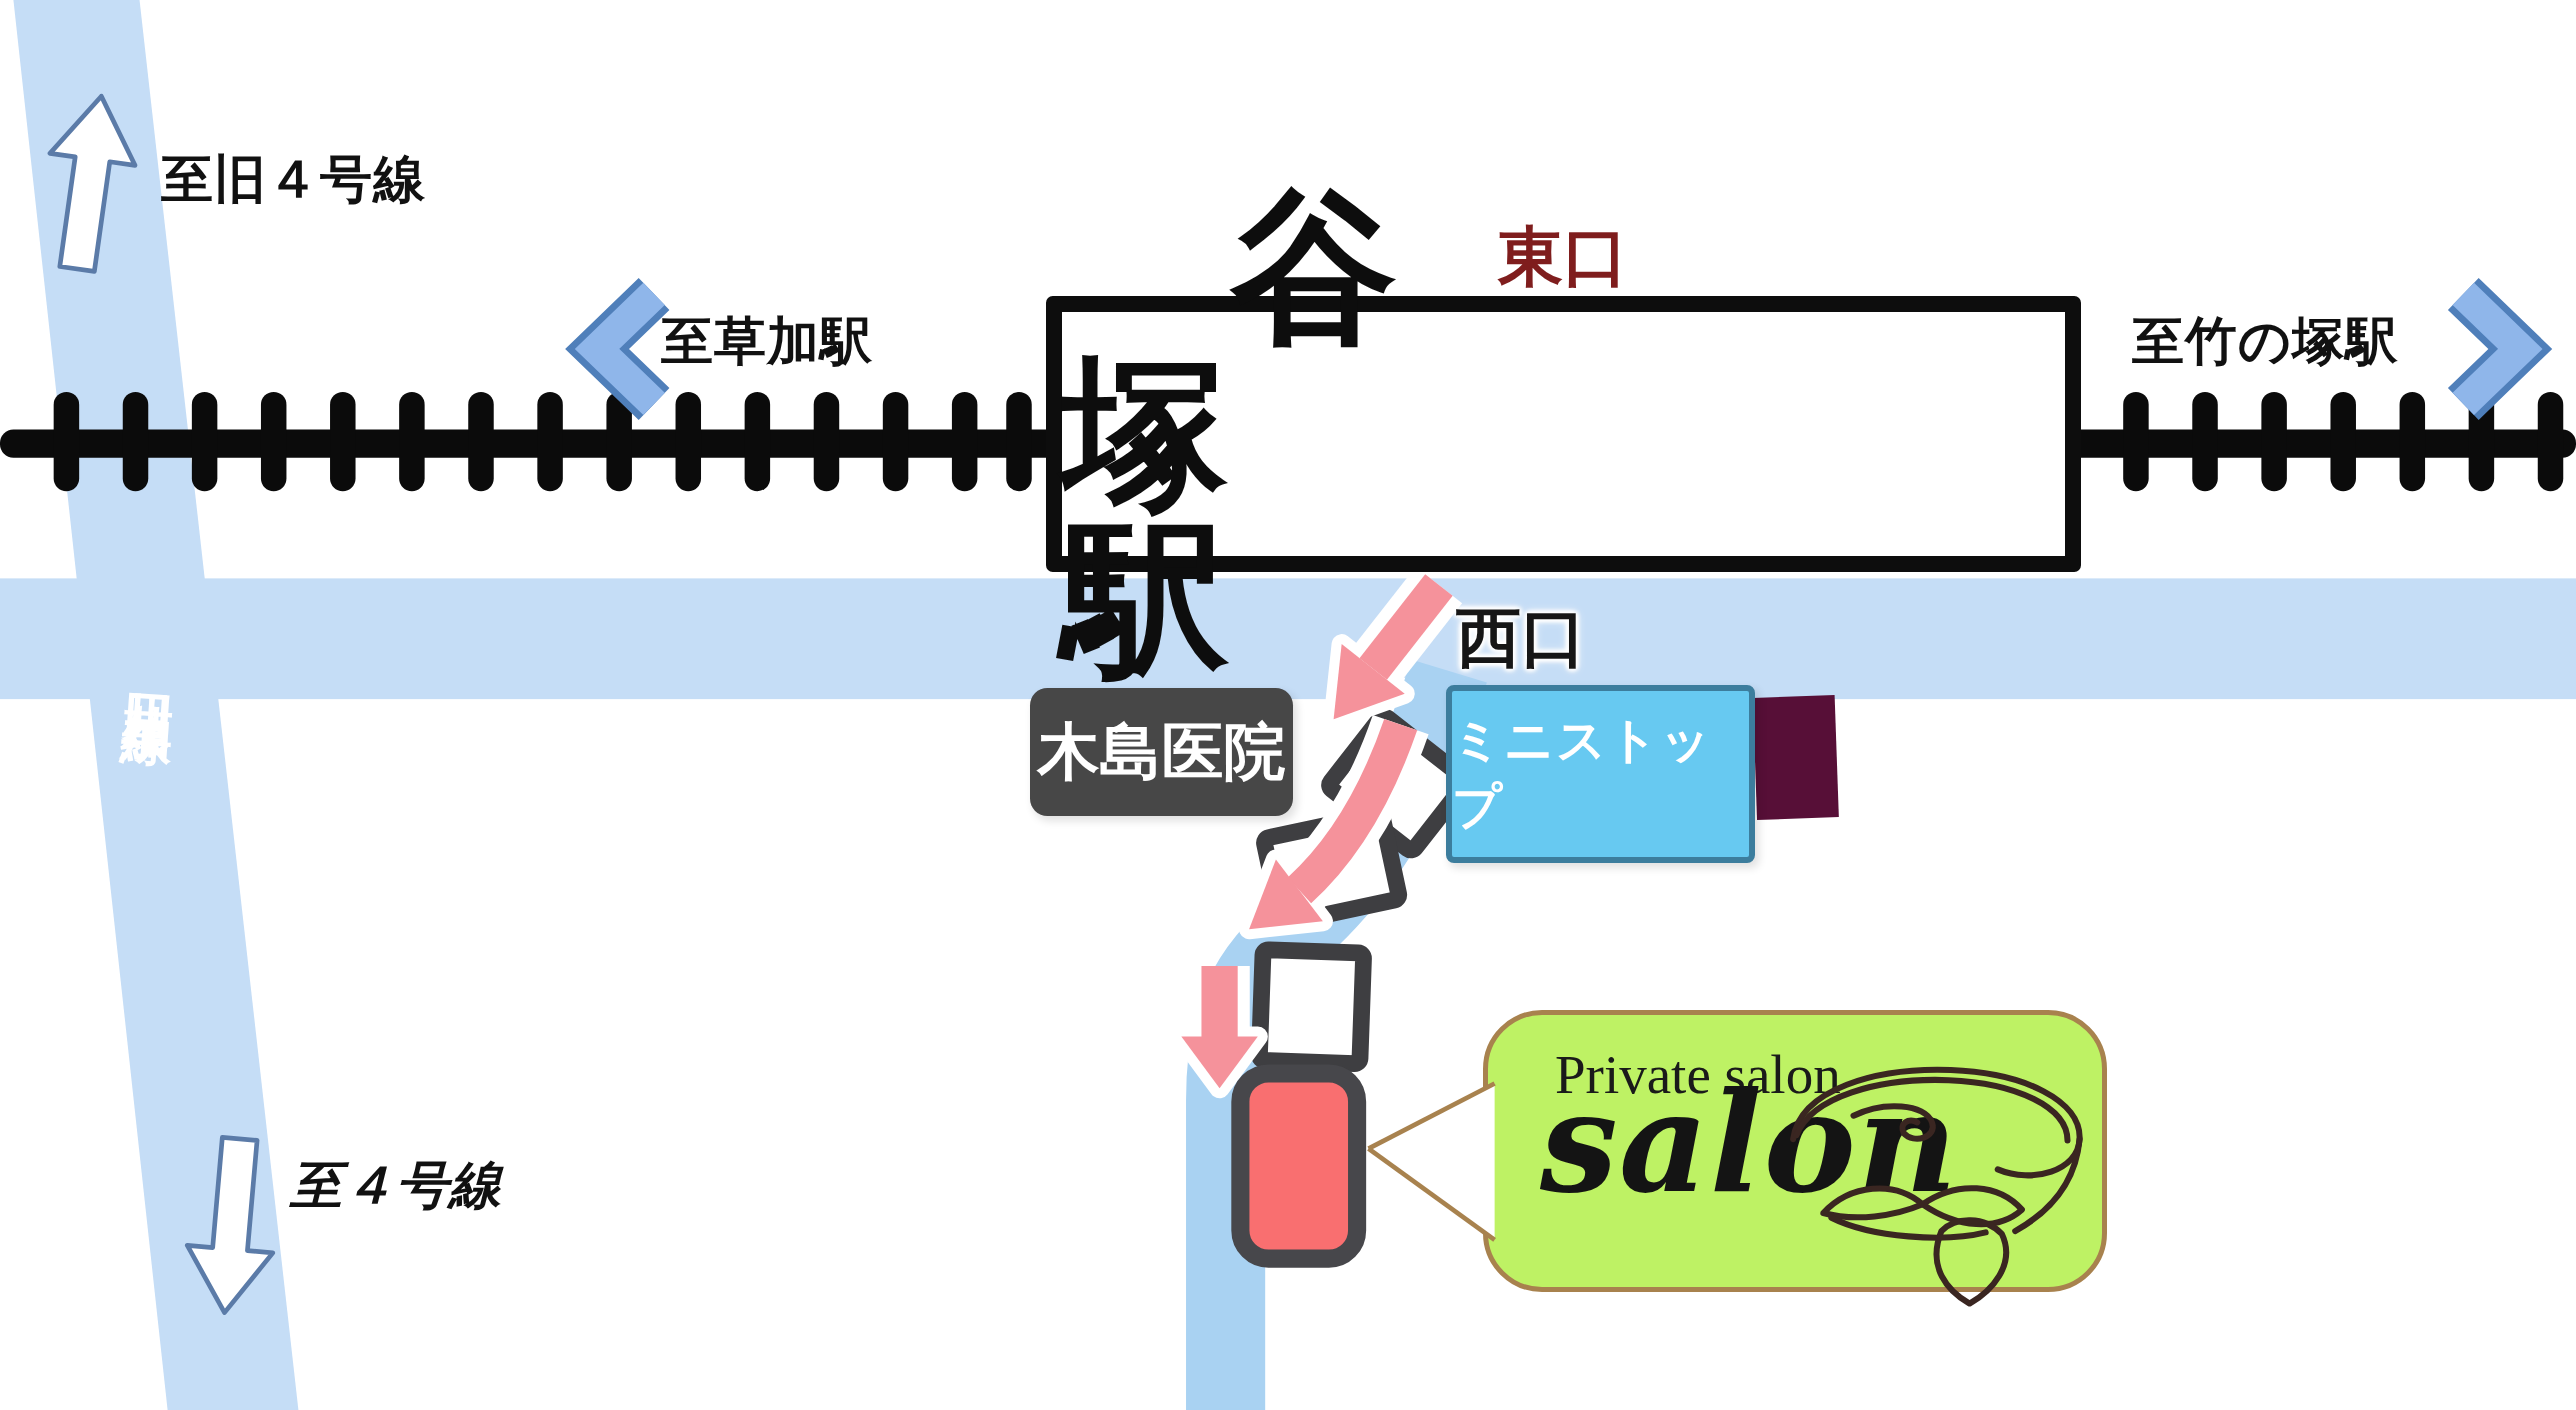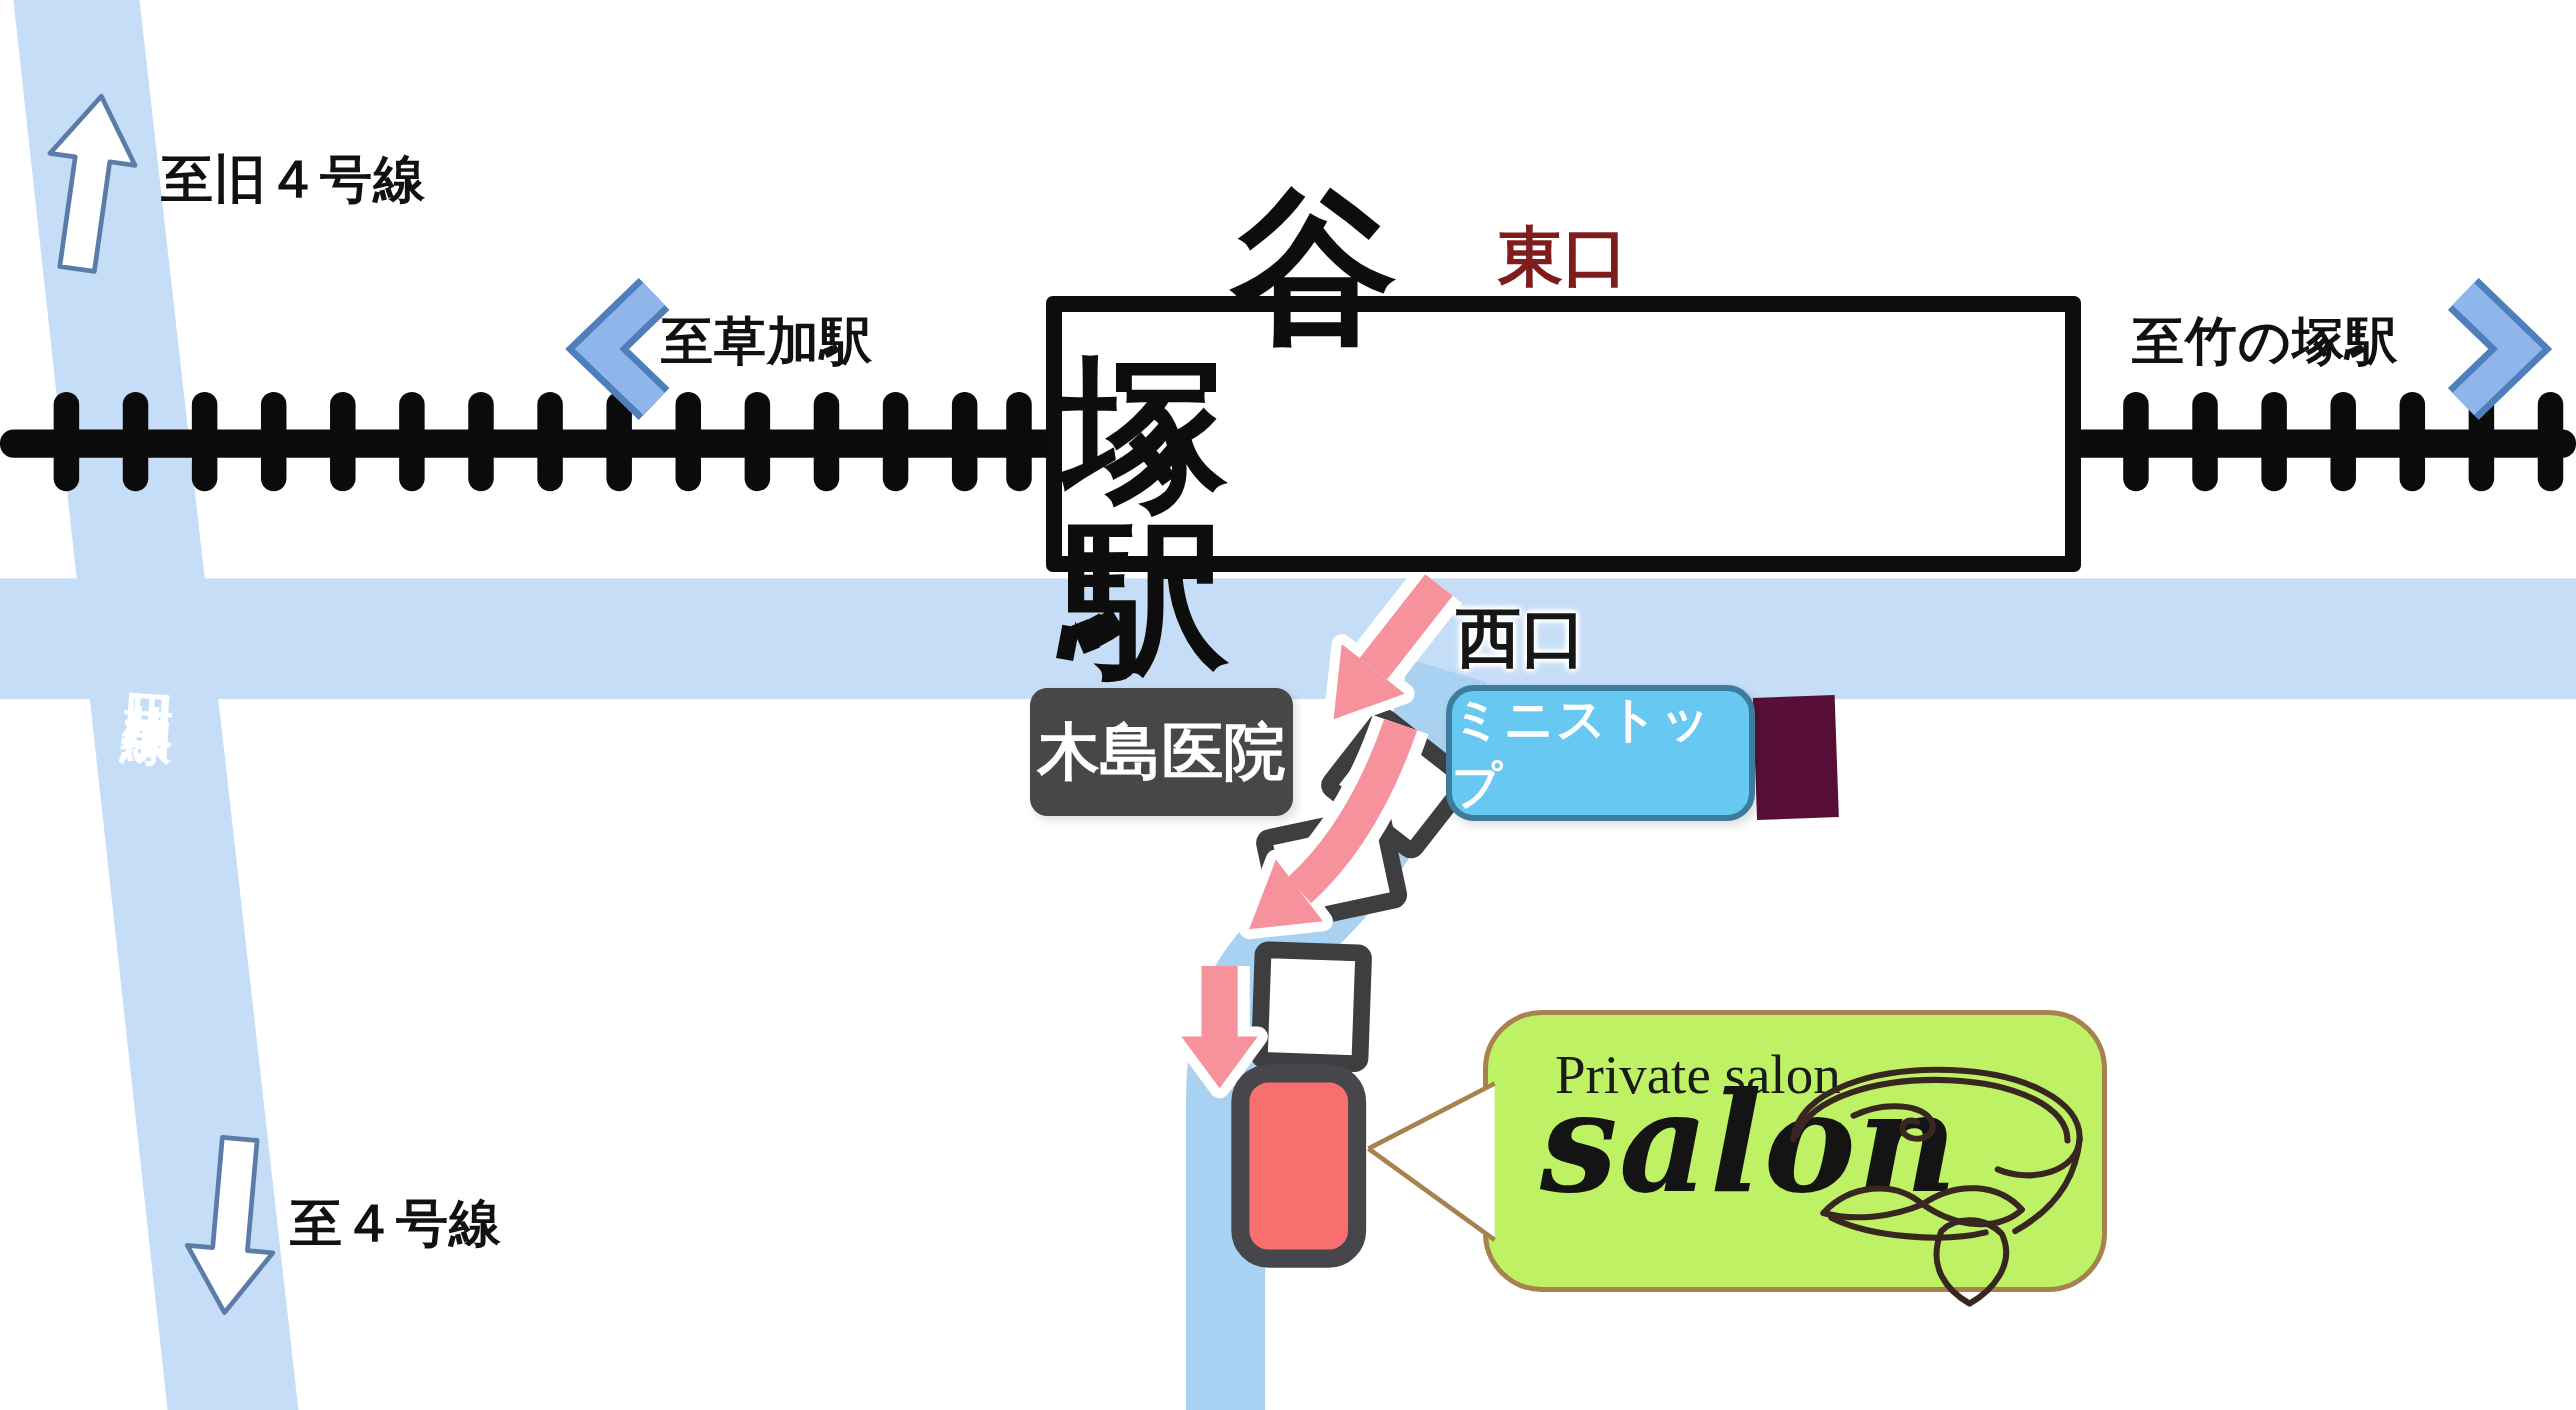--- a/index.html
+++ b/index.html
@@ -11,21 +11,21 @@
   .lbl{position:absolute;font-weight:bold;color:#111;white-space:nowrap;}
   .lbl-dir{font-size:52px;letter-spacing:0.02em;}
   .east-exit{left:1449px;top:213px;width:228px;text-align:center;font-size:65px;color:#7f1d1d;}
   .west-exit{
     left:1456px;top:594px;width:228px;text-align:left;font-size:65px;color:#161616;
     text-shadow:0 0 6.7px #fff,0 0 10.7px #fff,1.3px 1.3px 5.4px #fff,-1.3px -1.3px 5.4px #fff,1.3px -1.3px 5.4px #fff,-1.3px 1.3px 5.4px #fff;
   }
   .to-old4{left:161px;top:145px;}
   .to-soka{left:661px;top:307px;}
   .to-takenotsuka{left:2132px;top:307px;}
-  .to-route4{left:290px;top:1189px;}
+  .to-route4{left:290px;top:1151px;font-style:italic;}
   .station-box{
     position:absolute;left:1038px;top:296px;width:1035px;height:276px;
     background:#ffffff;border:16px solid #0d0d0d;border-radius:6.7px;
     box-sizing:border-box;display:flex;align-items:center;justify-content:center;margin-left:8px;
   }
   .station-name{
     font-size:166px;font-weight:bold;color:#0d0d0d;
     letter-spacing:1.02em;text-indent:1.02em;line-height:1;
   }
   .road-name-vertical{
@@ -36,22 +36,22 @@
   }
   .kijima-box{
     position:absolute;left:999px;top:688px;width:263px;height:128px;
     background:#474747;border-radius:17.4px;box-sizing:border-box;
     display:flex;align-items:center;justify-content:center;
     box-shadow:3.4px 4.7px 8px rgba(0,0,0,0.12);
     margin-left:31px;
   }
   .kijima-label{color:#ffffff;font-size:62px;font-weight:bold;}
   .ministop-box{
-    position:absolute;left:1446px;top:685px;width:309px;height:136px;
-    background:#67c9f1;border:6px solid #3c7d9d;border-radius:28px;box-sizing:border-box;
+    position:absolute;left:1446px;top:685px;width:309px;height:178px;
+    background:#67c9f1;border:6px solid #3c7d9d;border-radius:8px;box-sizing:border-box;
     display:flex;align-items:center;justify-content:flex-start;
     box-shadow:3.4px 4.7px 8px rgba(0,0,0,0.12);
   }
   .ministop-label{color:#ffffff;font-size:49px;font-weight:bold;letter-spacing:0.04em;}
   .salon-bubble{
     position:absolute;left:1483px;top:1010px;width:624px;height:282px;
     background:#bef264;border:5.4px solid #a8824e;border-radius:59px;box-sizing:border-box;
   }
   .salon-tagline{
     position:absolute;left:67px;top:28px;

